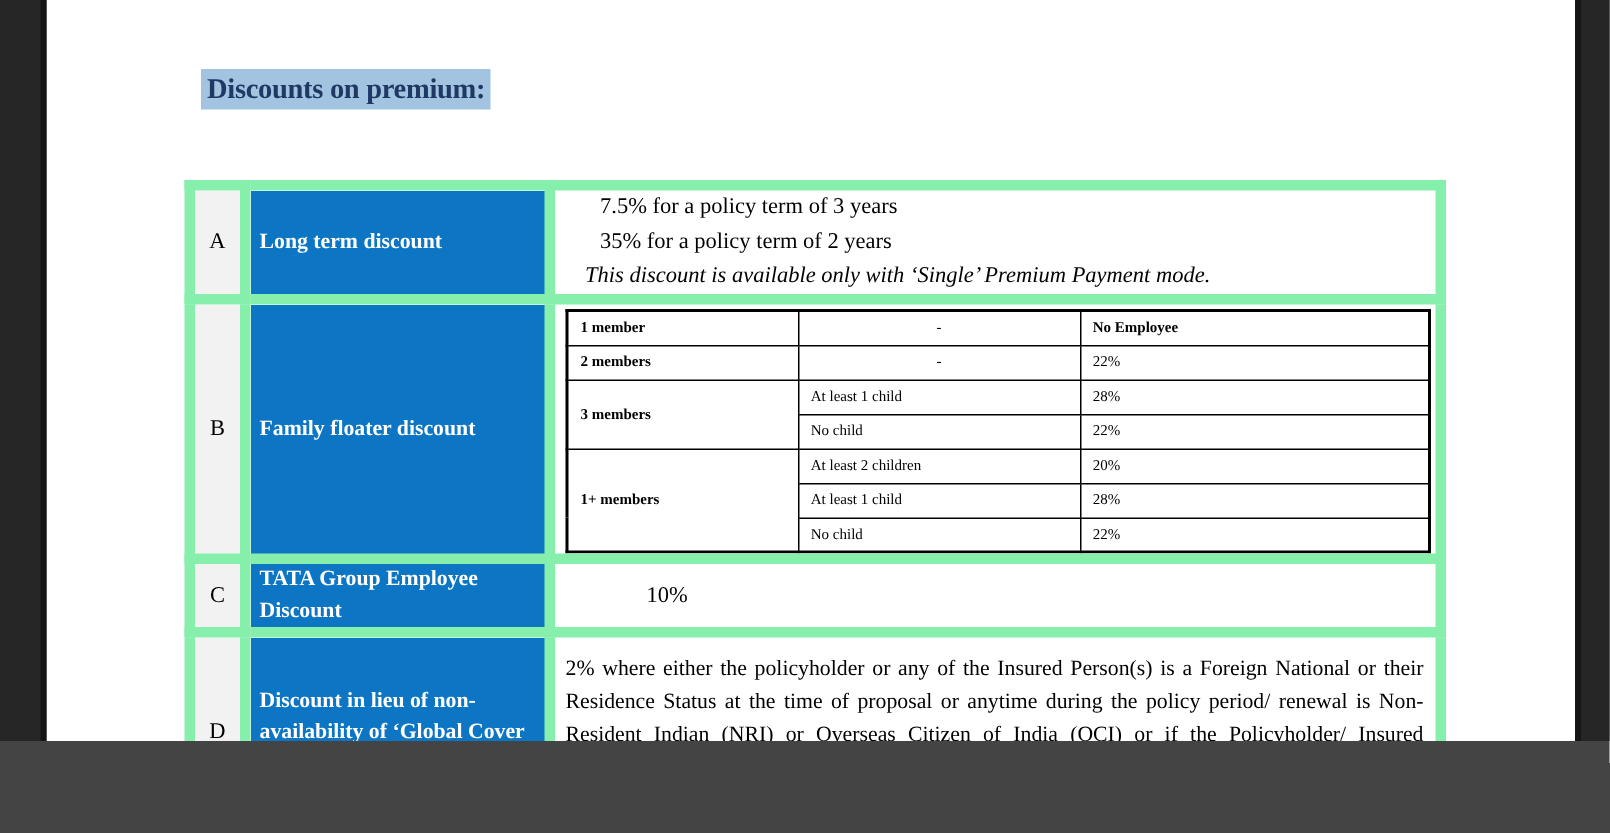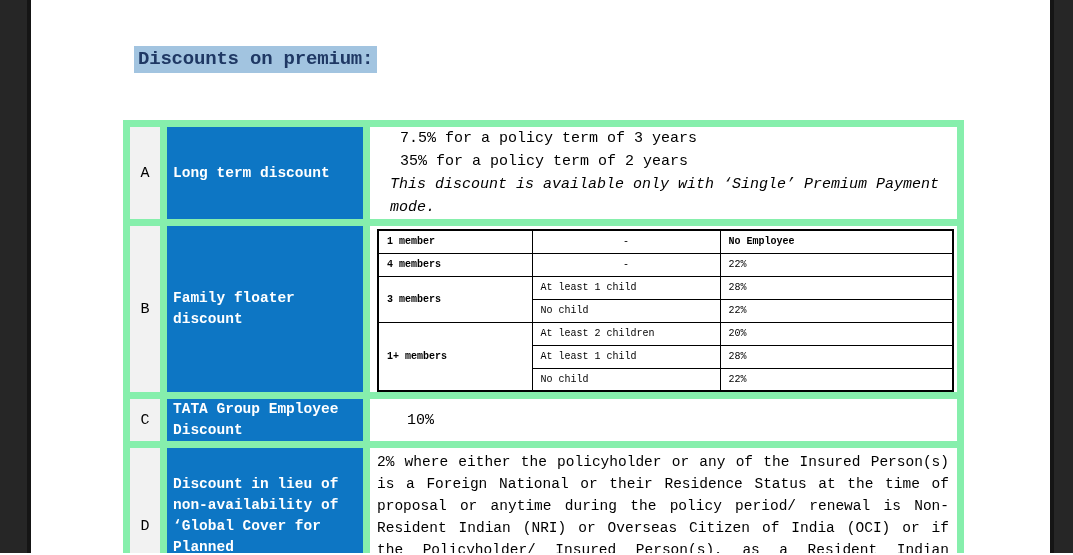--- a/index.html
+++ b/index.html
@@ -7,24 +7,24 @@
     --highlight:#a2c4e0;
     --heading-text:#1f3864;
     --row-key-bg:#f2f2f2;
     --frame:#262626;
     --frame-edge:#151515;
   }
   *{margin:0;padding:0;box-sizing:border-box;}
   html,body{background:#444;}
   .canvas{
     position:relative;
-    width:1073px;height:555px;
+    width:1073px;height:494px;
     background:var(--frame);
     overflow:hidden;
-    font-family:Liberation Mono, monospace;
+    font-family:Liberation Serif, serif;
     color:#000;
   }
   .page{
     position:absolute;left:31px;top:0;
     width:1019px;height:553px;
     background:#ffffff;
   }
   .frame-edge{
     position:absolute;top:0;height:553px;width:4px;
     background:var(--frame-edge);
@@ -67,21 +67,21 @@
     background:var(--accent-blue);
     color:#fff;
     font-weight:bold;
     font-size:14.5px;
     line-height:21px;
     padding:0 6px;
   }
   td.row-content{vertical-align:top;}
   .a-line{padding-left:30px;line-height:23px;font-size:15px;}
   .a-note{font-style:italic;padding-left:20px;line-height:23px;font-size:15px;}
-  .c-value{padding-left:37px;font-size:15px;}
+  .c-value{padding-left:37px;font-size:15px;margin-left:24px;}
   td.c-content{vertical-align:middle;}
   .d-text{
     padding:3px 8px 0 7px;
     text-align:justify;
     font-size:14.5px;
     line-height:22px;
   }
   table.nested{
     border-collapse:collapse;
     table-layout:fixed;
@@ -137,21 +137,21 @@
                 <col style="width:188px">
                 <col style="width:233px">
           </colgroup>
           <tbody>
                 <tr>
             <td class="b">1 member</td>
             <td class="center">-</td>
             <td class="b">No Employee</td>
           </tr>
           <tr>
-            <td class="b">4 members</td>
+            <td class="b">2 members</td>
             <td class="center">-</td>
             <td>22%</td>
           </tr>
           <tr>
             <td class="b" rowspan="2">3 members</td>
             <td>At least 1 child</td>
             <td>28%</td>
           </tr>
           <tr>
             <td>No child</td>

